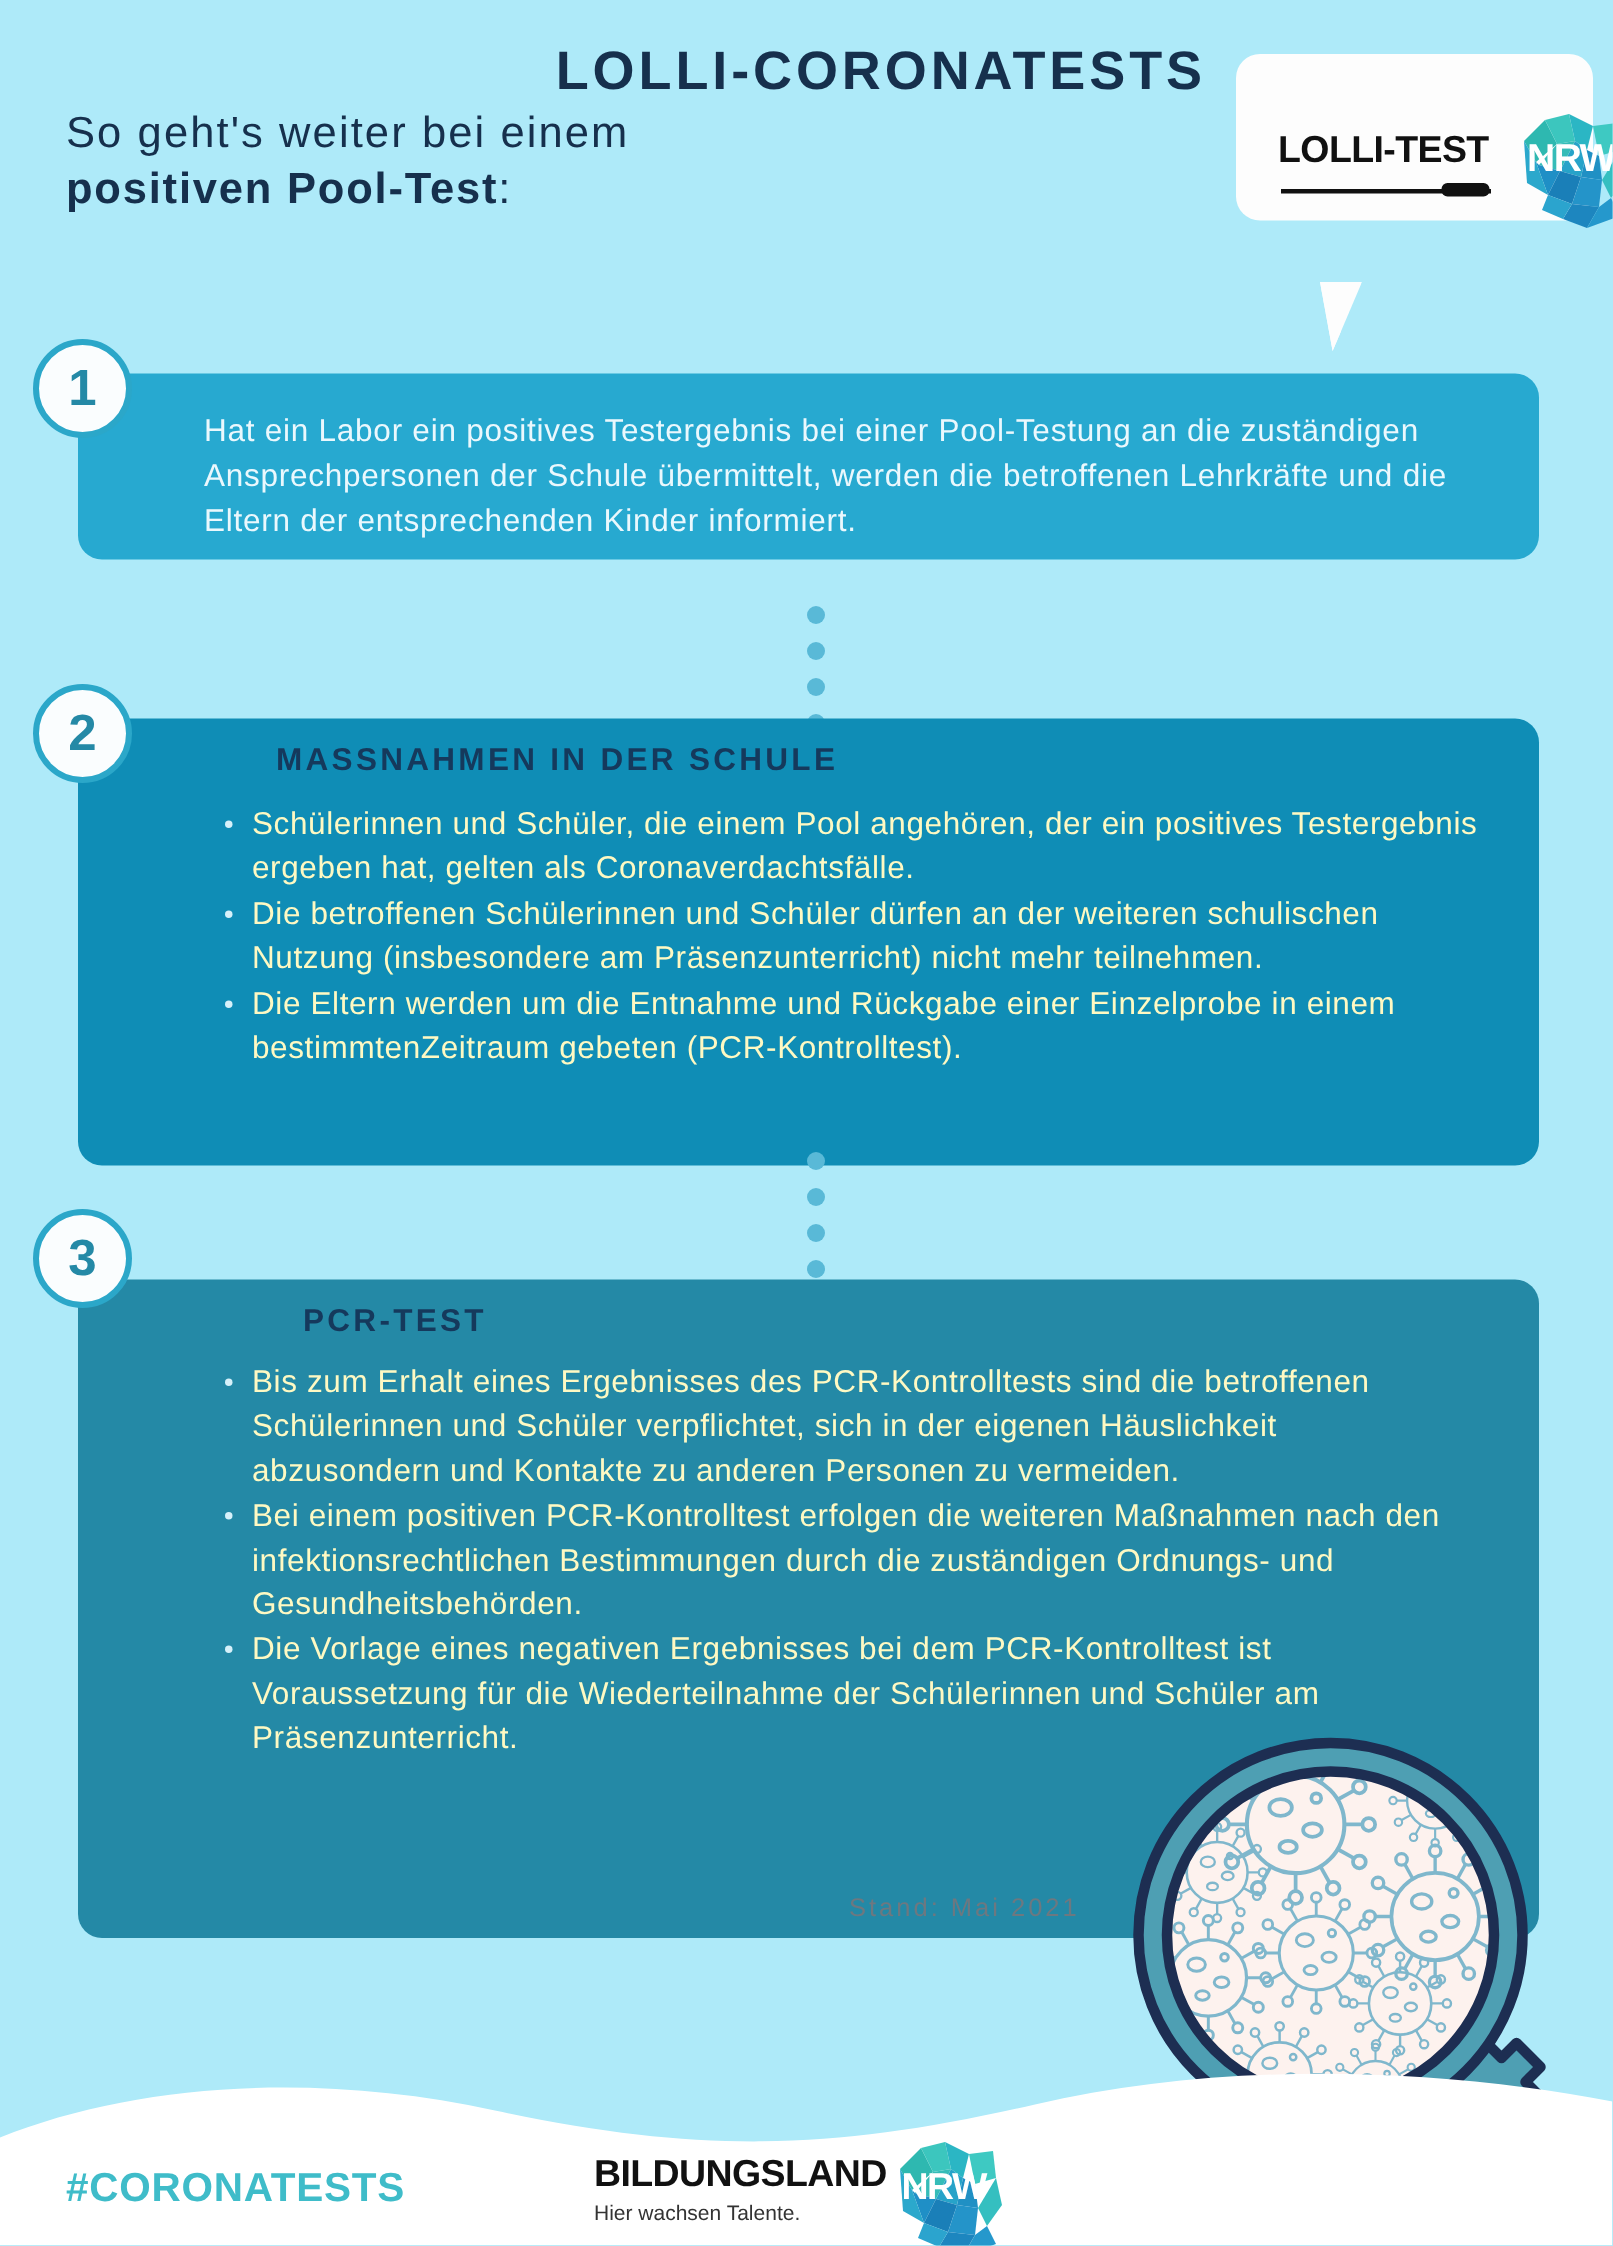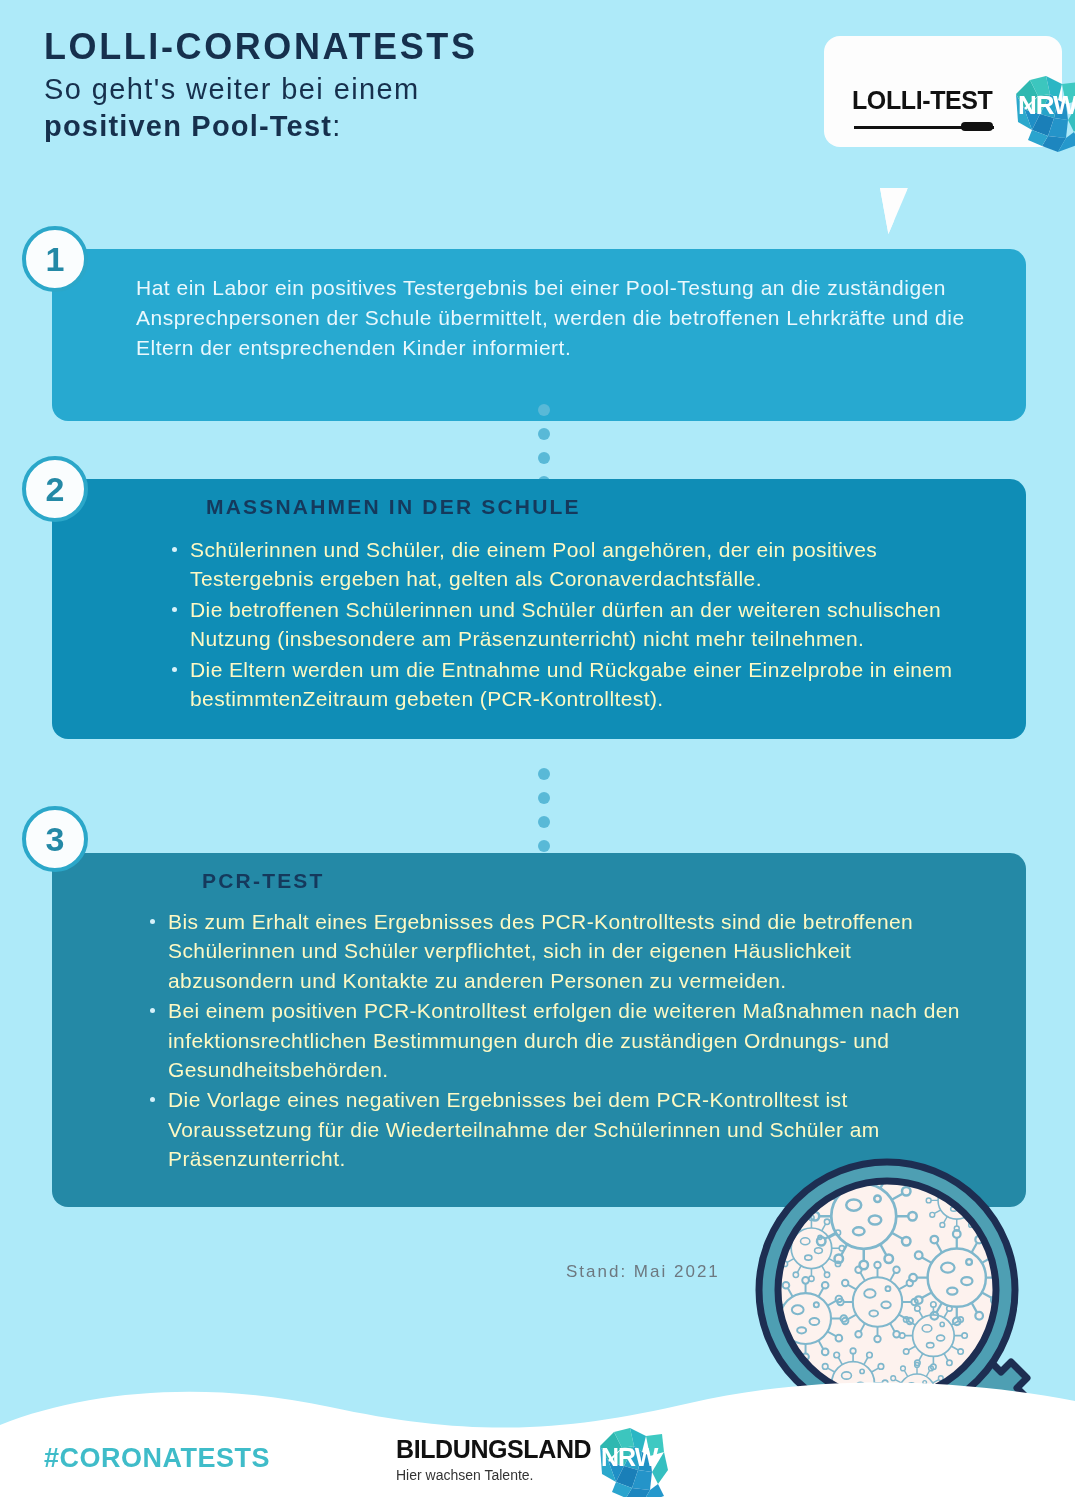--- a/index.html
+++ b/index.html
@@ -25,20 +25,21 @@
     width: 760px;
   }
   .title-main {
     font-size: 36px;
     font-weight: bold;
     color: #16304d;
     letter-spacing: 2.6px;
     line-height: 1.14;
     margin: 0;
     font-family: "Liberation Sans", sans-serif;
+    text-align: right;
   }
   .title-sub {
     font-size: 29px;
     color: #16304d;
     letter-spacing: 1.4px;
     line-height: 1.28;
     margin: 4px 0 0 0;
     font-weight: normal;
   }
   .title-sub2 {
@@ -115,33 +116,33 @@
   
   .step {
     position: absolute;
     left: 52px;
     width: 974px;
     border-radius: 16px;
     box-sizing: border-box;
   }
   #step-1 {
     top: 249px;
-    height: 172px;
+    height: 124px;
     background: #27a9d0;
     padding: 24px 44px 0 84px;
   }
   #step-2 {
     top: 479px;
-    height: 260px;
+    height: 298px;
     background: #0f8db6;
-    padding: 16px 40px 0 68px;
+    padding: 16px 40px 0 46px;
   }
   #step-3 {
     top: 853px;
-    height: 354px;
+    height: 439px;
     background: #2489a6;
     padding: 16px 52px 0 46px;
   }
 
   .step-badge {
     position: absolute;
     left: 22px;
     width: 66px;
     height: 66px;
     border-radius: 50%;

